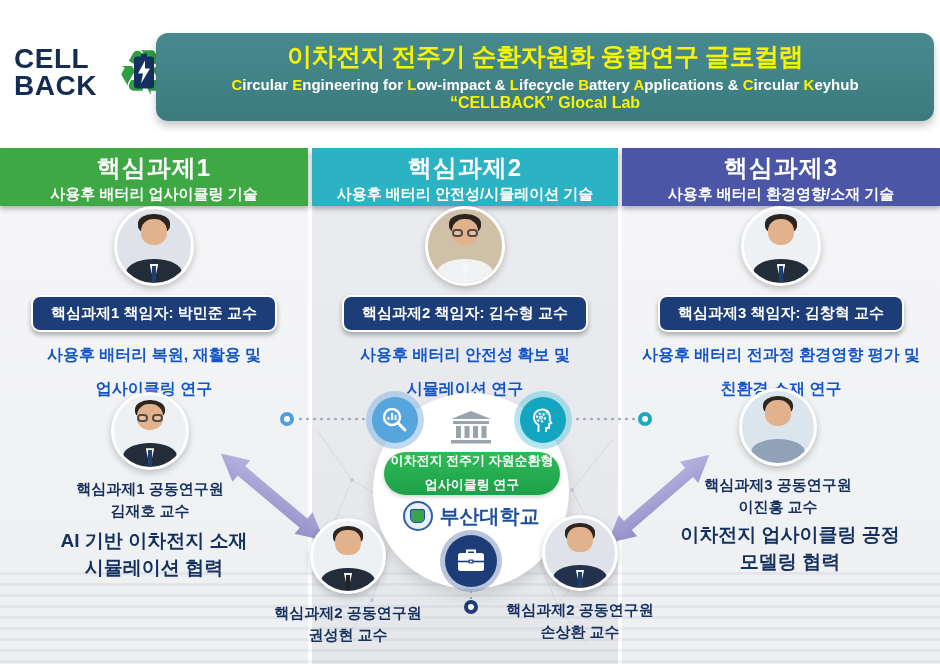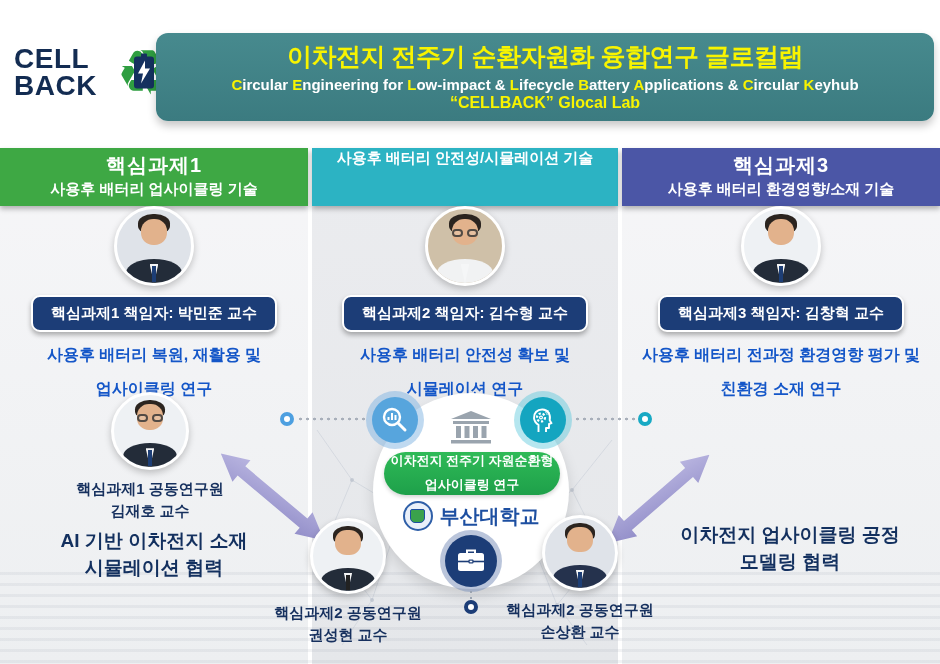--- a/index.html
+++ b/index.html
@@ -23,21 +23,21 @@
 
   
   .colbg{position:absolute;top:148px;bottom:0;background:linear-gradient(180deg,#f6f6f8,#edeff1)}
   .colbg.c1{left:0;width:308px}.colbg.c3{left:622px;width:318px}
   .colbg.c2{left:312px;width:306px;background:linear-gradient(180deg,#ebecef,#e5e7ea)}
   .stripes{position:absolute;left:0;right:0;bottom:0;height:92px;z-index:1;pointer-events:none;
     background:repeating-linear-gradient(180deg,rgba(150,158,172,.13) 0 3px,rgba(255,255,255,0) 3px 11px)}
 
   .col-head{position:absolute;top:148px;height:58px;color:#fff;text-align:center;z-index:2;
     box-shadow:0 3px 5px rgba(0,0,0,.28)}
-  .col-head .t{font-size:20px;font-weight:900;margin-top:4px;letter-spacing:1px}
+  .col-head .t{font-size:24px;font-weight:900;margin-top:4px;letter-spacing:1px}
   .col-head .s{font-size:15px;font-weight:700;margin-top:1px}
   .c1h{left:0;width:308px;background:var(--accent1)}
   .c2h{left:312px;width:306px;background:var(--accent2)}
   .c3h{left:622px;width:318px;background:var(--accent3)}
 
   .col-content{position:absolute;top:206px;text-align:center;z-index:2}
   .cc1{left:0;width:308px}.cc2{left:312px;width:306px}.cc3{left:622px;width:318px}
 
   .pill{display:inline-block;margin-top:9px;background:var(--badge_navy);color:#fff;font-weight:800;
     font-size:15px;padding:7px 18px;border-radius:9px;border:2px solid #fff;box-shadow:0 3px 5px rgba(0,0,0,.3)}
@@ -161,20 +161,21 @@
     <div class="t">이차전지 전주기 순환자원화 융합연구 글로컬랩</div>
     <div class="s"><span class="hl">C</span><span>ircular </span><span class="hl">E</span><span>ngineering for </span><span class="hl">L</span><span>ow-impact &amp; </span><span class="hl">L</span><span>ifecycle </span><span class="hl">B</span><span>attery </span><span class="hl">A</span><span>pplications &amp; </span><span class="hl">C</span><span>ircular </span><span class="hl">K</span><span>eyhub</span></div>
     <div class="g">“CELLBACK” Glocal Lab</div>
   </div>
 
   <div class="col-head c1h">
     <div class="t">핵심과제1</div>
     <div class="s">사용후 배터리 업사이클링 기술</div>
   </div>
   <div class="col-head c2h">
+    <div class="t">핵심과제2</div>
     <div class="s">사용후 배터리 안전성/시뮬레이션 기술</div>
   </div>
   <div class="col-head c3h">
     <div class="t">핵심과제3</div>
     <div class="s">사용후 배터리 환경영향/소재 기술</div>
   </div>
 
   <div class="col-content cc1">
     <div class="avatar av74 bg-gray">
       <div class="hair"></div><div class="head"></div><div class="body"></div><div class="shirt"></div><div class="tie"></div>
@@ -284,20 +285,27 @@
   </svg>
 
   <div class="res r-left">
     <div class="avatar av72 bg-light">
       <div class="hair"></div><div class="head"></div><div class="glasses"></div><div class="body"></div><div class="shirt"></div><div class="tie"></div>
     </div>
     <div class="role">핵심과제1 공동연구원</div>
     <div class="pname">김재호 교수</div>
   </div>
 
+  <div class="res r-right">
+    <div class="avatar av72 bg-blue shirt-blue hide-shirt hide-tie">
+      <div class="hair"></div><div class="head"></div><div class="body"></div>
+    </div>
+    <div class="role">핵심과제3 공동연구원</div>
+    <div class="pname">이진홍 교수</div>
+  </div>
 
   <div class="res r-bl">
     <div class="avatar av70 bg-light">
       <div class="hair"></div><div class="head"></div><div class="body"></div><div class="shirt"></div><div class="tie" style="background:#222"></div>
     </div>
     <div class="role">핵심과제2 공동연구원</div>
     <div class="pname">권성현 교수</div>
   </div>
 
   <div class="res r-br">

